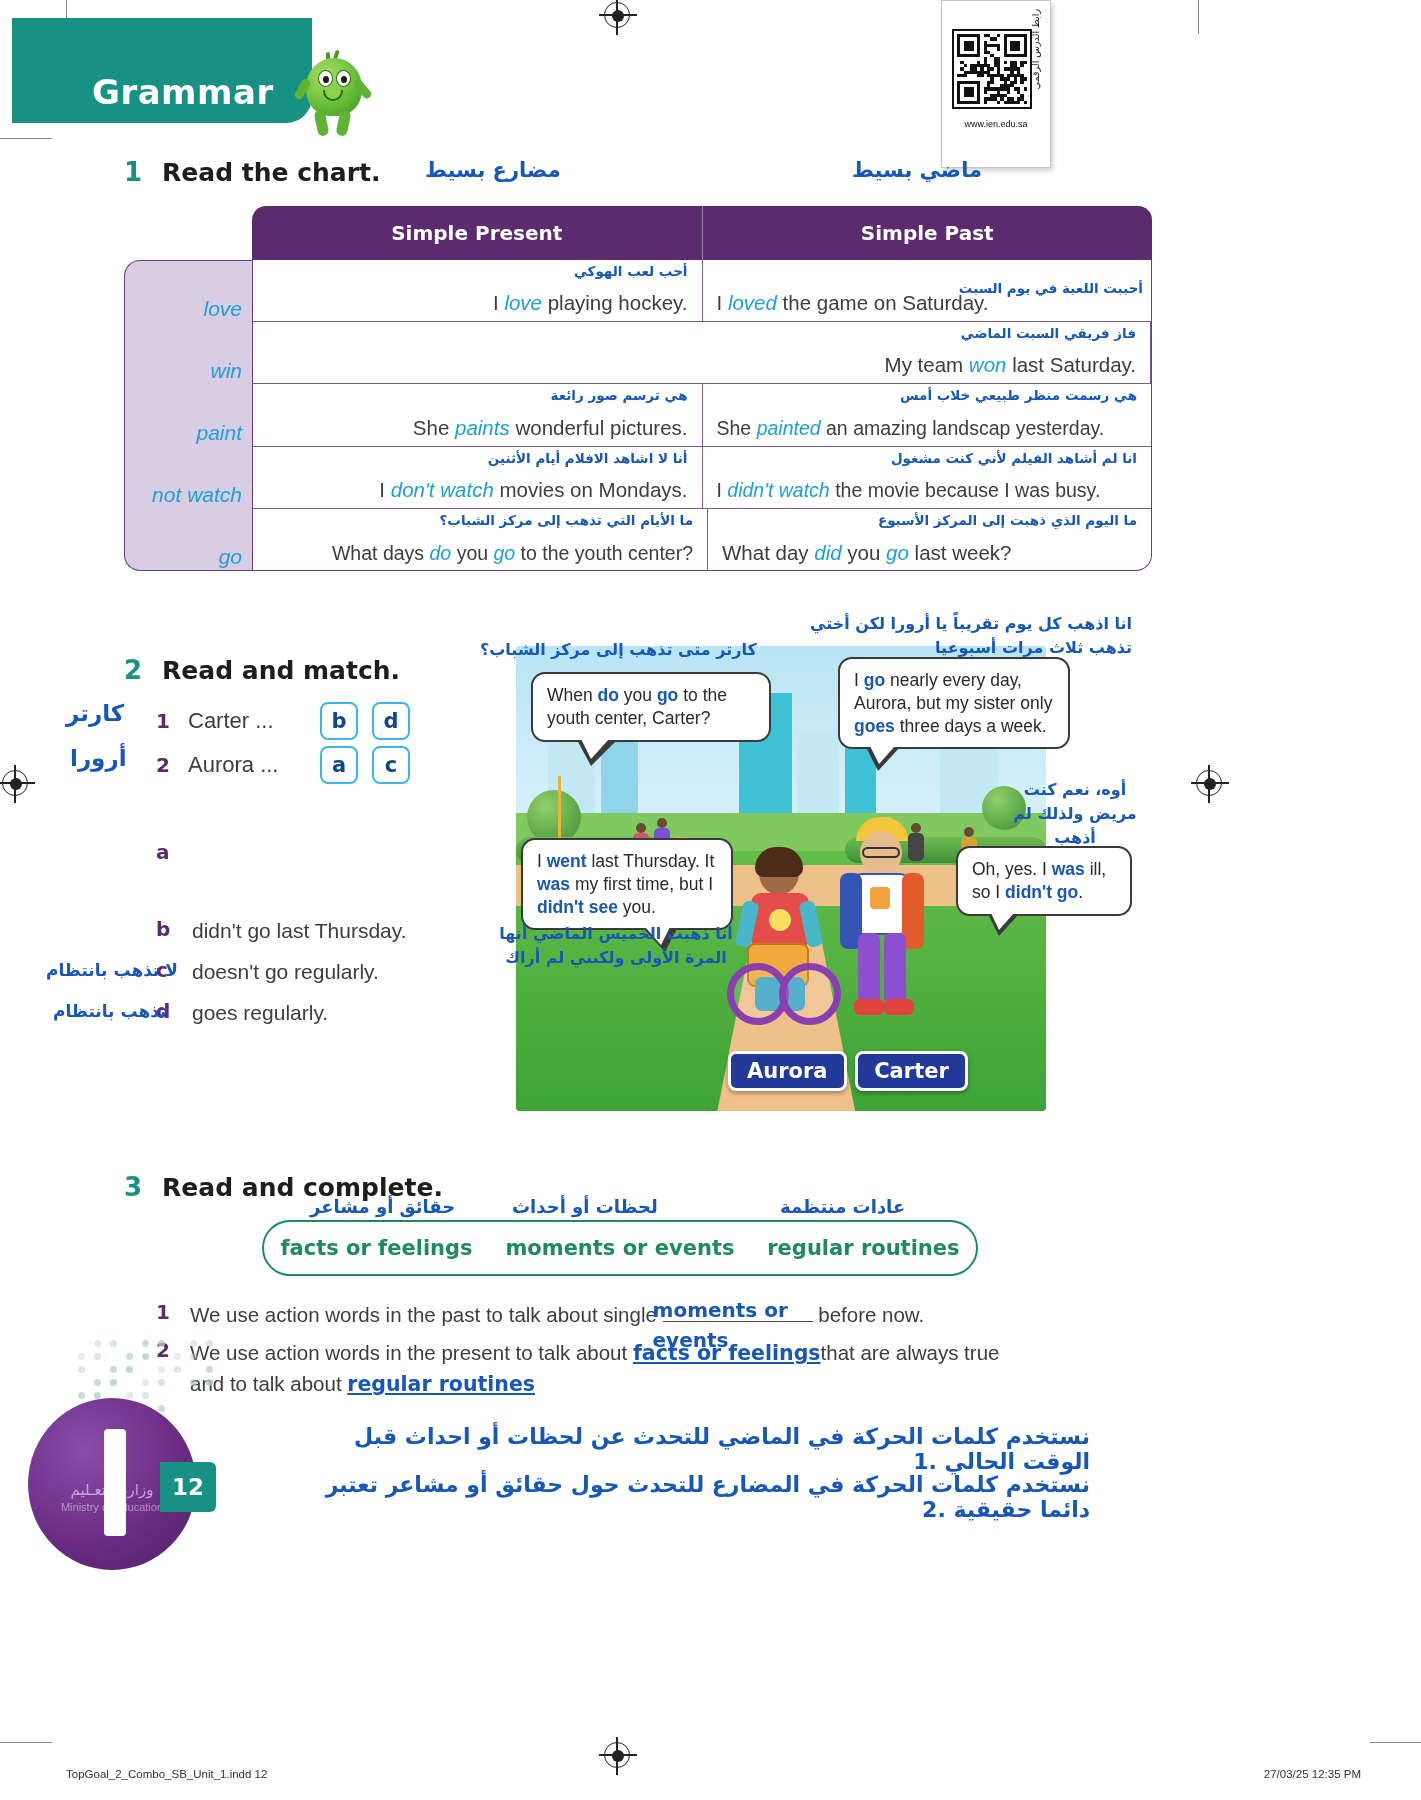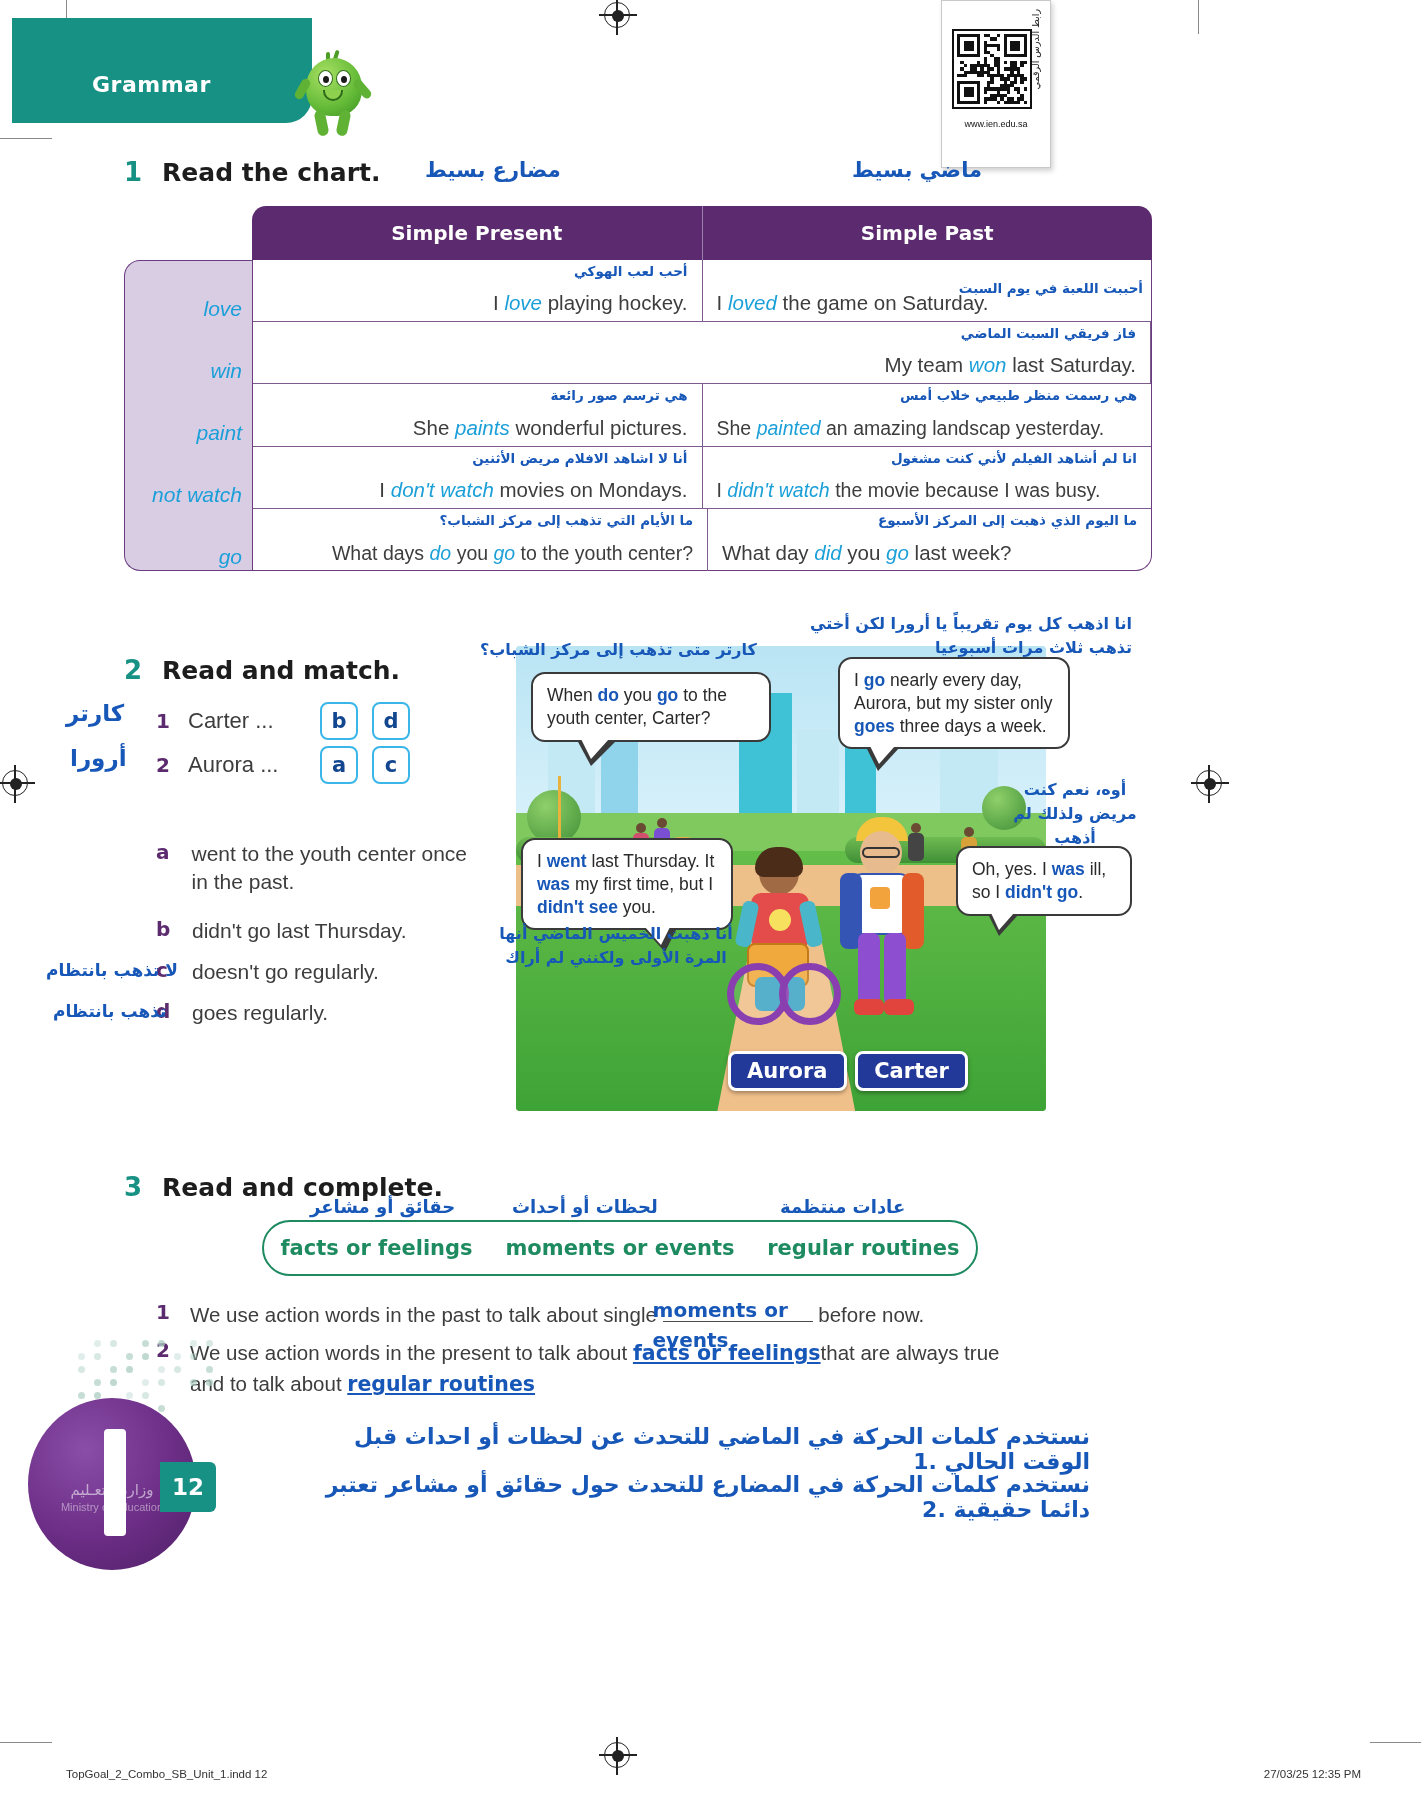--- a/index.html
+++ b/index.html
@@ -30,21 +30,21 @@
     left: 7px; top: 7px;
   }
 
   
   .grammar-banner {
     position: absolute; left: 12px; top: 18px; width: 300px; height: 105px;
     background: #179184; border-bottom-right-radius: 26px;
   }
   .grammar-title {
     position: absolute; left: 92px; top: 72px;
-    font-size: 22px; font-weight: bold; color: #ffffff; letter-spacing: .5px;
+    font-size: 34px; font-weight: bold; color: #ffffff; letter-spacing: .5px;
     font-family: "DejaVu Sans", sans-serif;
   }
   
   .mascot { position: absolute; left: 296px; top: 52px; width: 84px; height: 88px; }
   .mascot .body {
     position: absolute; left: 10px; top: 6px; width: 56px; height: 58px;
     background: radial-gradient(circle at 35% 30%, #a8e063 0%, #63ba37 60%, #3d8f22 100%);
     border-radius: 50% 50% 44% 44%;
   }
   .mascot .eye {
@@ -682,21 +682,21 @@
         <span><span>She </span><em class="kw">paints</em><span> wonderful pictures.</span></span>
       </div>
       <div class="chart-cell" style="font-size:19.5px;">
         <span class="gloss ar">هي رسمت منظر طبيعي خلاب أمس</span>
         <span><span>She </span><em class="kw">painted</em><span> an amazing landscap yesterday.</span></span>
       </div>
     </div>
 
     <div class="chart-row">
       <div class="chart-cell">
-        <span class="gloss ar">أنا لا اشاهد الافلام مريض الأثنين</span>
+        <span class="gloss ar">أنا لا اشاهد الافلام أيام الأثنين</span>
         <span><span>I </span><em class="kw">don't watch</em><span> movies on Mondays.</span></span>
       </div>
       <div class="chart-cell" style="font-size:19.5px;">
         <span class="gloss ar">انا لم أشاهد الفيلم لأني كنت مشغول</span>
         <span><span>I </span><em class="kw">didn't watch</em><span> the movie because I was busy.</span></span>
       </div>
     </div>
 
     <div class="chart-row">
       <div class="chart-cell" style="font-size:19.5px;margin-left:11px;">
@@ -728,21 +728,20 @@
 </div>
 <div class="match-row" style="left:156px;top:746px;">
   <span class="match-idx">2</span>
   <span class="match-name">Aurora ...</span>
   <span class="ansbox">a</span>
   <span class="ansbox">c</span>
 </div>
 
 <div class="opt-row" style="left:156px;top:840px;width:330px;">
   <span class="opt-letter">a</span>
-  <span class="opt-text">went to the youth center once in the past.</span>
 </div>
 <div class="opt-row" style="left:156px;top:917px;width:330px;">
   <span class="opt-letter">b</span>
   <span class="opt-text">didn't go last Thursday.</span>
 </div>
 <div class="opt-row" style="left:156px;top:958px;width:330px;">
   <span class="opt-letter">c</span>
   <span class="opt-text">doesn't go regularly.</span>
 </div>
 <div class="ar" style="position:absolute;left:46px;top:960px;font-size:17px;">لا تذهب بانتظام</div>

